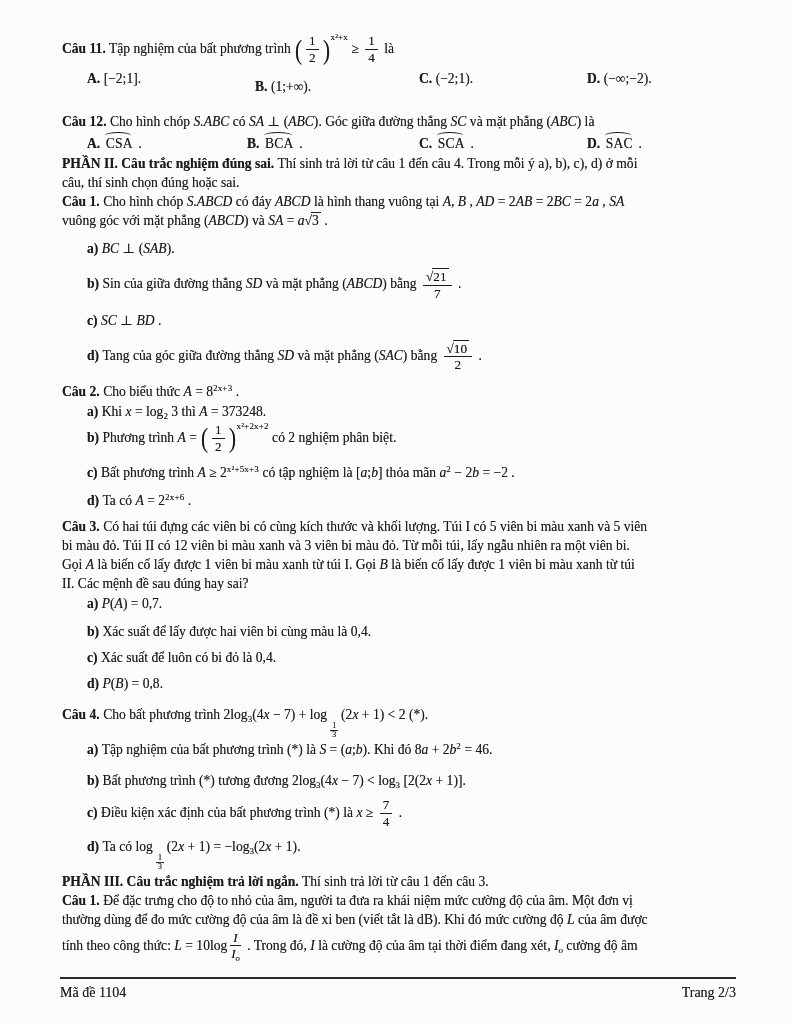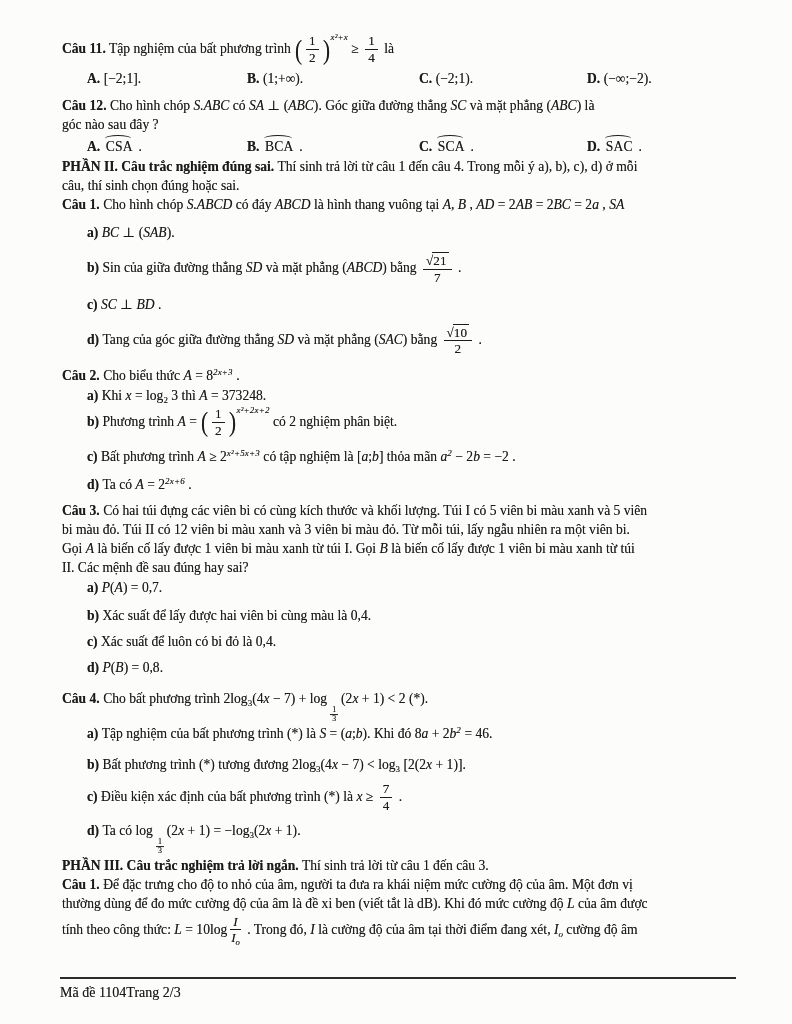--- a/index.html
+++ b/index.html
@@ -13,75 +13,75 @@
   .content{padding:30px 58px 0 62px;}
   .line{white-space:nowrap;margin-top:4px;}
   .tight{margin-top:1px;}
   .ind{padding-left:25px;}
   .mt2{margin-top:2px}.mt6{margin-top:10px}.mt8{margin-top:8px}.mt10{margin-top:13px}
   .mb8{margin-bottom:8px}.mb10{margin-bottom:10px}
   .opts{display:grid;grid-template-columns:160px 172px 168px auto;padding-left:25px;margin-top:4px;}
   .b{font-weight:700;}
   .m{font-style:italic;}
   .t{font-style:normal;}
-  .sup{display:inline-block;font-size:.66em;font-style:italic;transform:translateY(-.55em);letter-spacing:.2px;}
+  .sup{display:inline-block;font-size:.66em;transform:translateY(-.55em);letter-spacing:.2px;}
   .hsup{transform:translateY(-1.45em);}
   .sub{display:inline-block;font-size:.66em;transform:translateY(.38em);}
   .sub.m{font-style:italic;}
   .frac{display:inline-flex;flex-direction:column;vertical-align:middle;text-align:center;margin:0 3px;line-height:1.12;font-size:.97em;}
   .fn{display:block;border-bottom:1.2px solid currentColor;padding:0 3px 0;}
   .fd{display:block;padding-top:1px;}
   .big{display:inline-block;font-size:1.95em;line-height:1;vertical-align:middle;transform:scaleX(.8);font-weight:400;}
   .hat{position:relative;margin:0 2px;letter-spacing:.3px;}
   .hat::before{content:"";position:absolute;left:-1px;right:2px;top:-4px;height:6px;
     border-top:1.4px solid currentColor;border-radius:55% 55% 0 0;}
   .sqrt{white-space:nowrap;}
   .radic{display:inline-block;border-top:1.3px solid currentColor;padding:0 2px 0 1px;margin-left:-1px;line-height:1.15;}
   .subfrac{display:inline-flex;flex-direction:column;text-align:center;font-size:.58em;line-height:1.1;margin:0 3px;transform:translateY(1.15em);vertical-align:baseline;}
   .sfn{display:block;border-bottom:1px solid currentColor;padding:0 2px;}
   .sfd{display:block;}
   .footer{
     position:absolute;left:60px;right:56px;bottom:22px;
-    border-top:2px solid #2b2b2b;display:flex;
+    border-top:2px solid #2b2b2b;display:flex;justify-content:space-between;
     padding-top:5px;font-size:14px;
   }
 </style>
 </head>
 <body>
 
 <div class="page">
   <div class="content">
 
     <div class="line"><span class="b">Câu 11.</span><span class="t"> Tập nghiệm của bất phương trình </span><span class="big">(</span><span class="frac">
           <span class="fn"><span class="t">1</span></span>
           <span class="fd"><span class="t">2</span></span>
         </span><span class="big">)</span><span class="sup hsup">x²+x</span><span class="t"> ≥ </span><span class="frac">
           <span class="fn"><span class="t">1</span></span>
           <span class="fd"><span class="t">4</span></span>
         </span><span class="t"> là</span></div>
     <div class="opts">
       <span class="line" style="margin:0"><span class="b">A. </span><span class="t">[−2;1].</span></span>
-      <span class="line" style="margin:0"><span class="b">B. </span><span class="t">(1;+∞).</span></span>
+      <span class="line" style="margin:8px"><span class="b">B. </span><span class="t">(1;+∞).</span></span>
       <span class="line" style="margin:0"><span class="b">C. </span><span class="t">(−2;1).</span></span>
       <span class="line" style="margin:0"><span class="b">D. </span><span class="t">(−∞;−2).</span></span>
     </div>
 
     <div class="line mt6"><span class="b">Câu 12.</span><span class="t"> Cho hình chóp </span><span class="m">S.ABC</span><span class="t"> có </span><span class="m">SA</span><span class="t"> ⊥ (</span><span class="m">ABC</span><span class="t">). Góc giữa đường thẳng </span><span class="m">SC</span><span class="t"> và mặt phẳng (</span><span class="m">ABC</span><span class="t">) là</span></div>
-    <div class="line tight"><span class="t">góc nào sau đây ?</span></div>
     <div class="opts">
       <span class="line" style="margin:0"><span class="b">A. </span><span class="hat">CSA</span><span class="t"> .</span></span>
       <span class="line" style="margin:0"><span class="b">B. </span><span class="hat">BCA</span><span class="t"> .</span></span>
       <span class="line" style="margin:0"><span class="b">C. </span><span class="hat">SCA</span><span class="t"> .</span></span>
       <span class="line" style="margin:0"><span class="b">D. </span><span class="hat">SAC</span><span class="t"> .</span></span>
     </div>
 
     <div class="line mt2"><span class="b">PHẦN II. Câu trắc nghiệm đúng sai.</span><span class="t"> Thí sinh trả lời từ câu 1 đến câu 4. Trong mỗi ý a), b), c), d) ở mỗi</span></div>
     <div class="line tight"><span class="t">câu, thí sinh chọn đúng hoặc sai.</span></div>
 
     <div class="line tight"><span class="b">Câu 1.</span><span class="t"> Cho hình chóp </span><span class="m">S.ABCD</span><span class="t"> có đáy </span><span class="m">ABCD</span><span class="t"> là hình thang vuông tại </span><span class="m">A</span><span class="t">, </span><span class="m">B</span><span class="t"> , </span><span class="m">AD</span><span class="t"> = 2</span><span class="m">AB</span><span class="t"> = 2</span><span class="m">BC</span><span class="t"> = 2</span><span class="m">a</span><span class="t"> , </span><span class="m">SA</span></div>
+    <div class="line tight"><span class="t">vuông góc với mặt phẳng (</span><span class="m">ABCD</span><span class="t">) và </span><span class="m">SA</span><span class="t"> = </span><span class="m">a</span><span class="sqrt">√<span class="radic">3</span></span><span class="t"> .</span></div>
     <div class="line ind mt6"><span class="b">a) </span><span class="m">BC</span><span class="t"> ⊥ (</span><span class="m">SAB</span><span class="t">).</span></div>
     <div class="line ind mt6"><span class="b">b) </span><span class="t">Sin của giữa đường thẳng </span><span class="m">SD</span><span class="t"> và mặt phẳng (</span><span class="m">ABCD</span><span class="t">) bằng </span><span class="frac">
           <span class="fn"><span class="sqrt">√<span class="radic">21</span></span></span>
           <span class="fd"><span class="t">7</span></span>
         </span><span class="t"> .</span></div>
     <div class="line ind mt6"><span class="b">c) </span><span class="m">SC</span><span class="t"> ⊥ </span><span class="m">BD</span><span class="t"> .</span></div>
     <div class="line ind mt6"><span class="b">d) </span><span class="t">Tang của góc giữa đường thẳng </span><span class="m">SD</span><span class="t"> và mặt phẳng (</span><span class="m">SAC</span><span class="t">) bằng </span><span class="frac">
           <span class="fn"><span class="sqrt">√<span class="radic">10</span></span></span>
           <span class="fd"><span class="t">2</span></span>
         </span><span class="t"> .</span></div>

